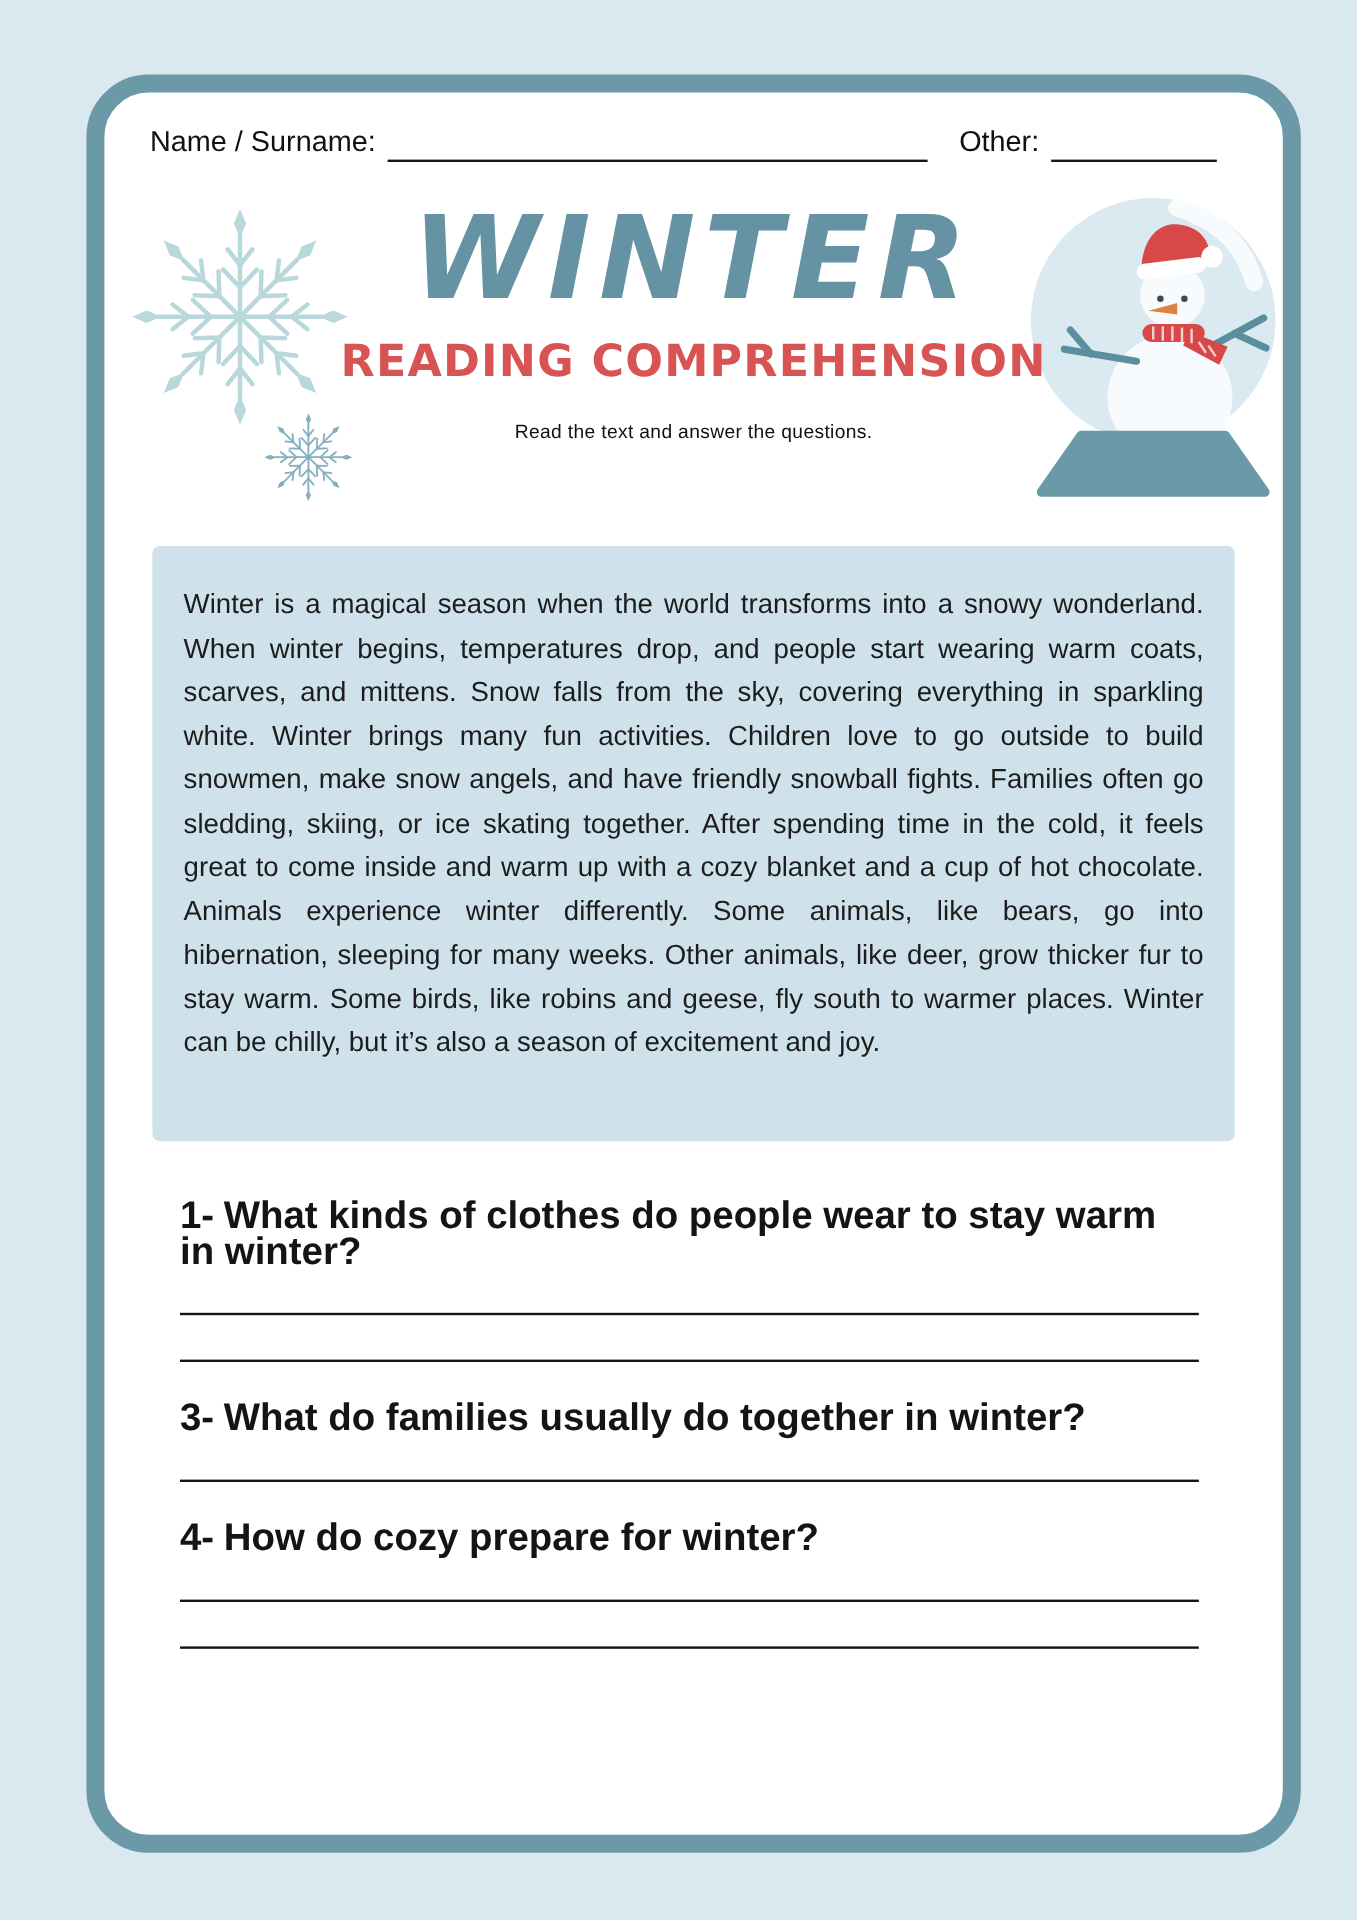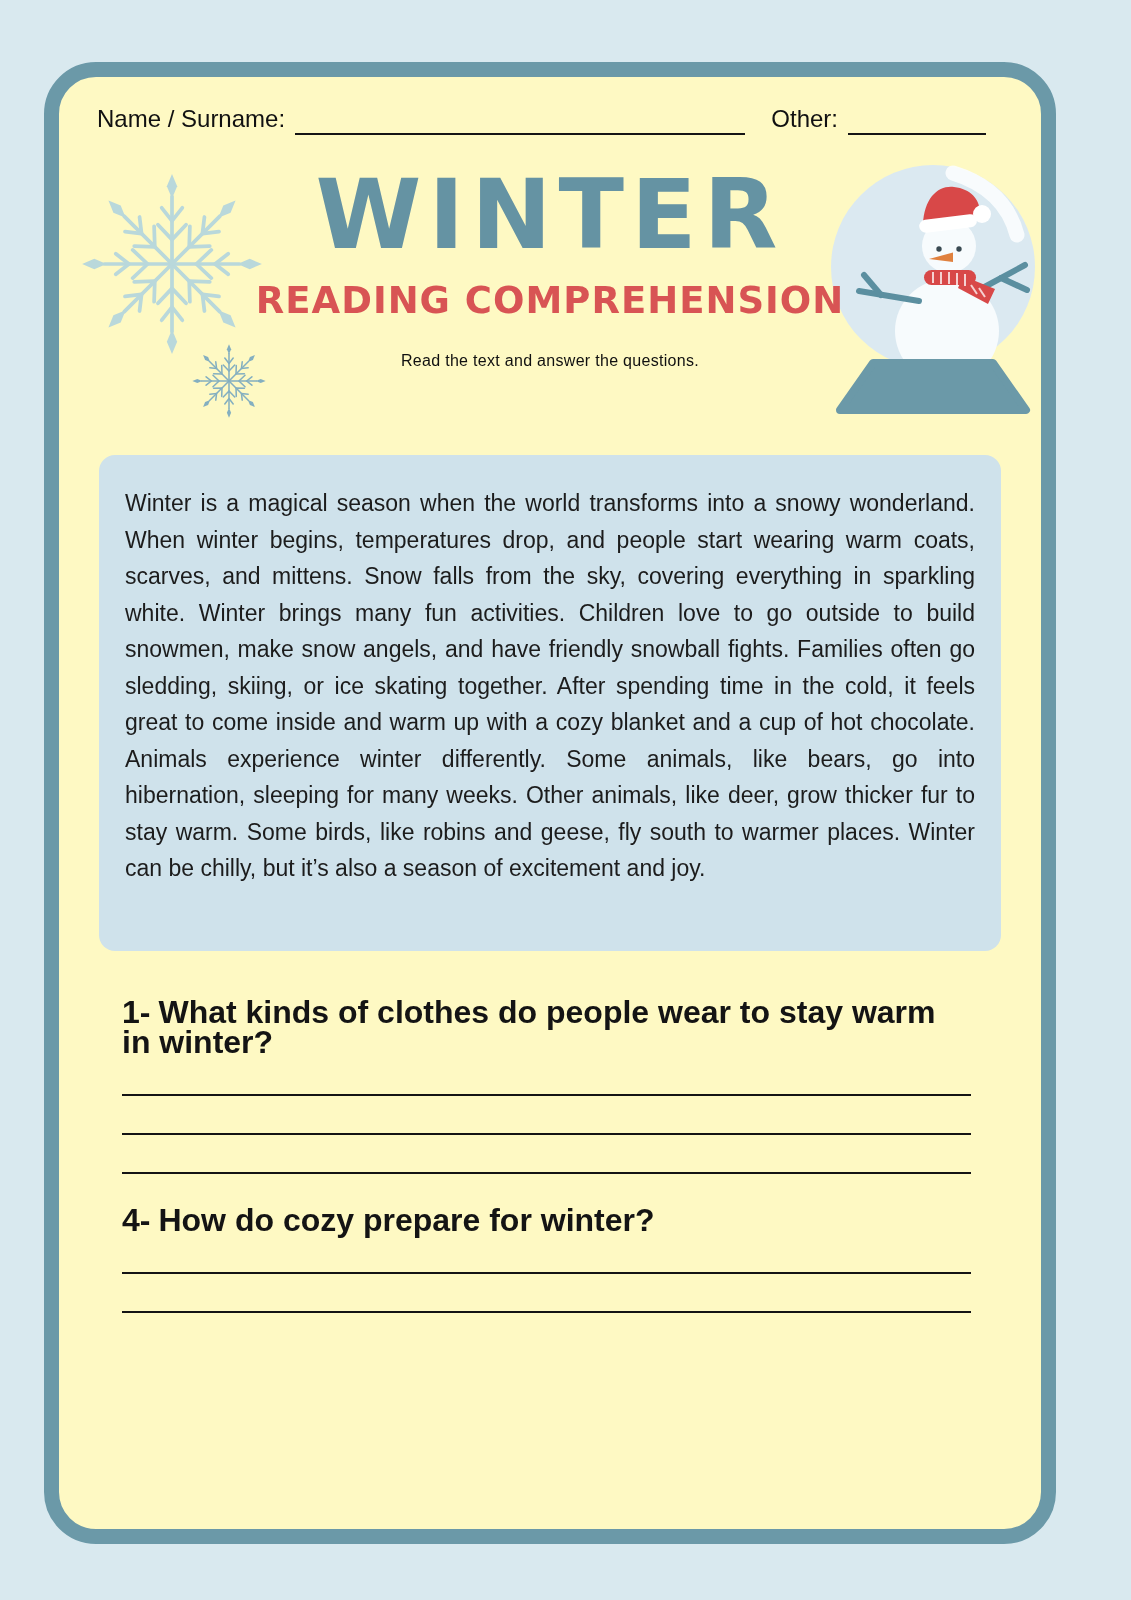--- a/index.html
+++ b/index.html
@@ -3,58 +3,59 @@
 <meta charset="utf-8">
 <style>
   html,body{margin:0;padding:0;}
   body{
     width:1131px;height:1600px;position:relative;overflow:hidden;
     background:#d9e9ef;
     font-family:"Liberation Sans","DejaVu Sans",sans-serif;
     color:#1b1b1b;
   }
   .card{
-    position:absolute;left:44px;top:62px;width:1012px;height:1482px;
-    box-sizing:border-box;background:#fef9c3;
+    position:absolute;left:72px;top:62px;width:1012px;height:1482px;
+    box-sizing:border-box;background:#ffffff;
     border:15px solid #6b99a8;border-radius:52px;
   }
   
   .header-row{
     position:absolute;left:38px;right:55px;top:28px;
     display:flex;align-items:flex-end;
     font-size:24px;color:#111;
   }
   .header-row .label{white-space:nowrap;padding-bottom:2px;}
   .fill-line{border-bottom:2.5px solid #151515;height:26px;}
   .name-line{flex:1;margin:0 26px 0 10px;}
   .date-line{width:138px;margin-left:10px;}
   
   .titles{
     position:absolute;left:0;width:100%;top:90px;text-align:center;
   }
   .title-main{
     margin:0;font-family:"DejaVu Sans","Liberation Sans",sans-serif;
     font-size:96px;font-weight:bold;letter-spacing:7px;line-height:1.02;
     color:#6593a3;
+    font-style:italic;
   }
   .title-sub{
     margin:14px 0 0 0;font-family:"DejaVu Sans","Liberation Sans",sans-serif;
     font-size:37px;font-weight:bold;letter-spacing:1px;color:#d85454;
   }
   .instruction{
     margin:30px 0 0 0;font-size:16px;color:#101010;letter-spacing:.3px;
   }
   
   .flake-big{position:absolute;left:10px;top:84px;width:206px;height:206px;color:#b9d8db;}
   .flake-small{position:absolute;left:128px;top:262px;width:84px;height:84px;color:#84afc0;}
   .globe{position:absolute;left:768px;top:84px;width:212px;height:258px;}
   
   .passage-box{
     position:absolute;left:40px;top:378px;width:902px;box-sizing:border-box;
-    background:#cfe2eb;border-radius:16px;
+    background:#cfe2eb;border-radius:6px;
     padding:30px 26px 28px 26px;min-height:496px;
   }
   .passage-text{
     margin:0;font-size:23px;line-height:36.5px;text-align:justify;color:#1c1c1c;
   }
   
   .questions{position:absolute;left:63px;right:70px;top:920px;}
   .qa{margin:0 0 31px 0;}
   .qa .q{margin:0;font-size:32px;color:#141414;line-height:30px;font-weight:bold;}
   .qa .q b{margin-right:8px;}
@@ -154,20 +155,21 @@
     <div class="qa">
       <p class="q"><b>1-</b><span>What kinds of clothes do people wear to stay warm in winter?</span></p>
       <div class="answer-line"></div>
     </div>
 
     <div class="qa">
       <div class="answer-line"></div>
     </div>
 
     <div class="qa">
+      <p class="q"><b>3-</b><span>What do families usually do together in winter?</span></p>
       <div class="answer-line"></div>
     </div>
 
     <div class="qa">
       <p class="q"><b>4-</b><span>How do cozy prepare for winter?</span></p>
       <div class="answer-line"></div>
     </div>
 
     <div class="qa">
       <div class="answer-line"></div>

